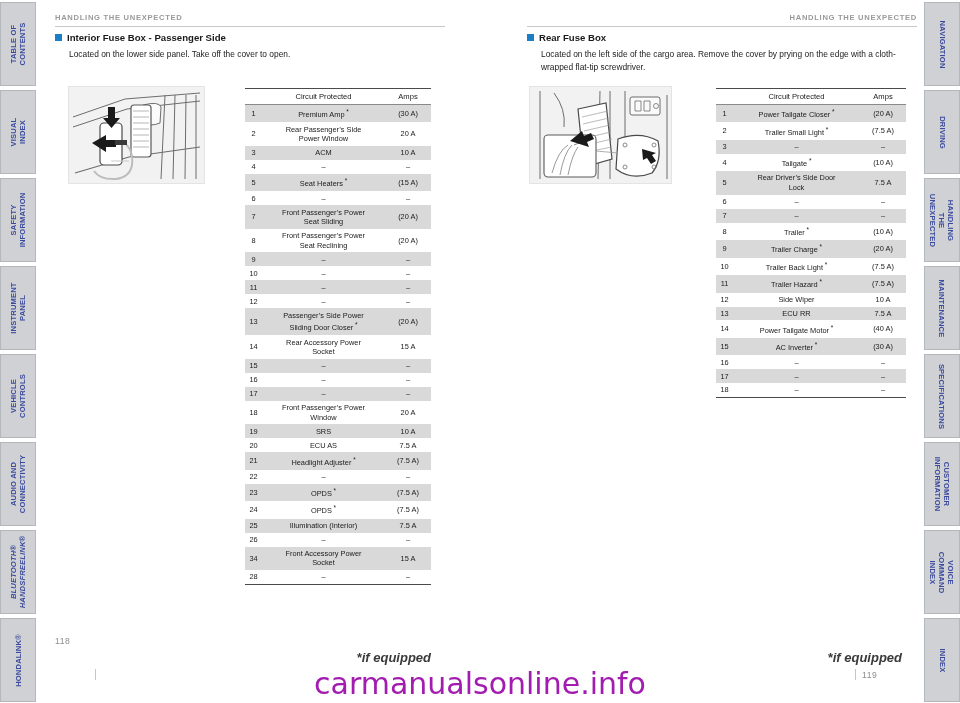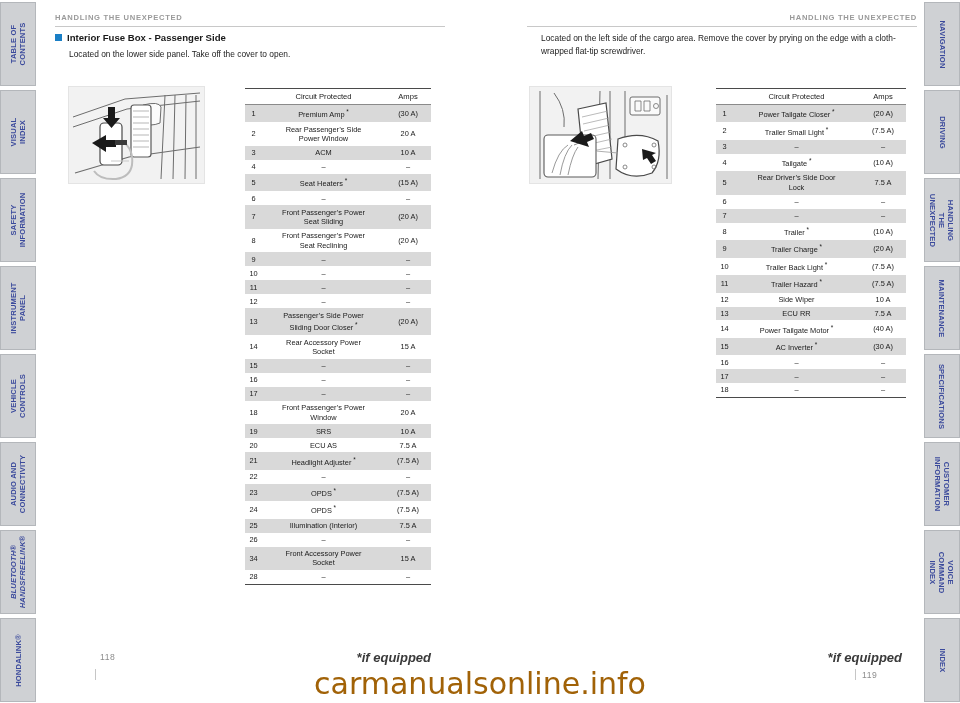--- a/index.html
+++ b/index.html
@@ -137,37 +137,37 @@
   }
   .ifeqL { left: 0; top: 650px; width: 431px; text-align: right; }
   .ifeqR { left: 0; top: 650px; width: 902px; text-align: right; }
 
   .pagenum {
     position: absolute;
     font-size: 8.6px;
     color: #8d8d8d;
     letter-spacing: 0.5px;
   }
-  .pagenumL { left: 55px; top: 652px; margin-left: 45px; }
+  .pagenumL { left: 55px; top: 636px; }
   .pagenumR { left: 862px; top: 670px; }
   .pagebar {
     position: absolute;
     width: 1px; height: 11px;
     background: #c6c6c6;
   }
   .pagebarL { left: 95px; top: 669px; }
   .pagebarR { left: 855px; top: 669px; }
 
   .watermark {
     position: absolute;
     left: 0; right: 0;
     bottom: 2px;
     text-align: center;
     font-size: 30px;
-    color: #a16207;
+    color: #a21caf;
     letter-spacing: 0px;
     font-family: "DejaVu Sans", sans-serif;
     pointer-events: none;
     user-select: none;
   }
 </style>
 </head>
 <body>
 
 <div class="page">
@@ -420,20 +420,24 @@
         </tr>
       </tbody>
   </table>
 
   <div class="ifeq ifeqL">*if equipped</div>
   <div class="pagenum pagenumL">118</div>
   <div class="pagebar pagebarL"></div>
 
   <div class="col colR">
     <div class="runhead hr-head r">HANDLING THE UNEXPECTED</div>
+    <div class="sec-title">
+      <span class="bluesq"></span>
+      <span>Rear Fuse Box</span>
+    </div>
     <div class="sec-body">Located on the left side of the cargo area. Remove the cover by prying on the edge with a cloth-wrapped flat-tip screwdriver.</div>
   </div>
 
   <div class="illus illusR">
     <svg width="141" height="96" viewBox="0 0 141 96">
       <g fill="none" stroke="#6d6d6d" stroke-width="1">
         <path d="M10 4 L10 92"></path>
         <path d="M24 6 q12 16 10 34"></path>
         <path d="M70 4 L68 92"></path>
         <path d="M80 4 L80 92"></path>

